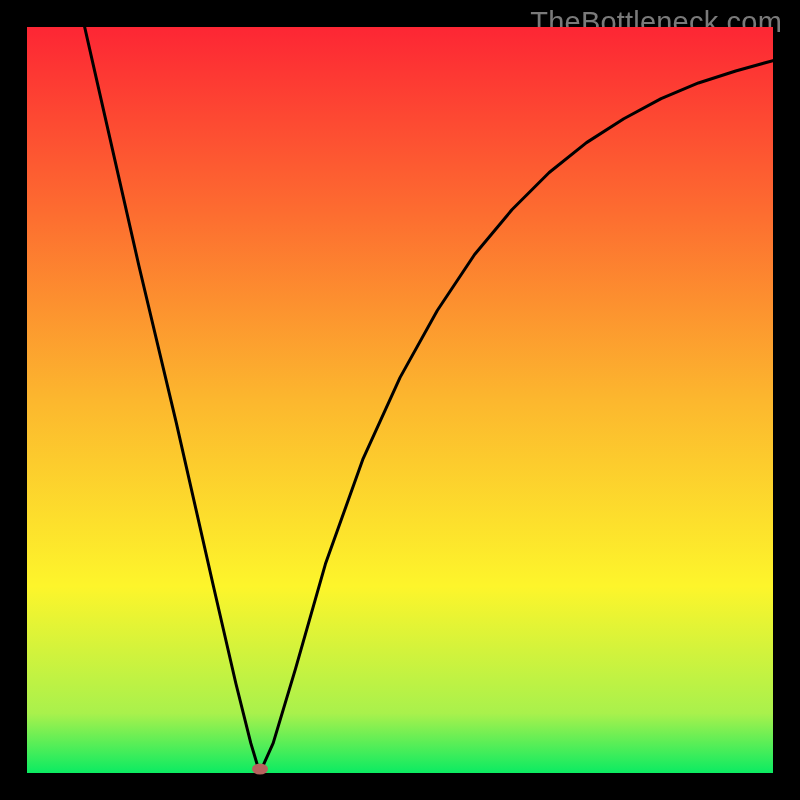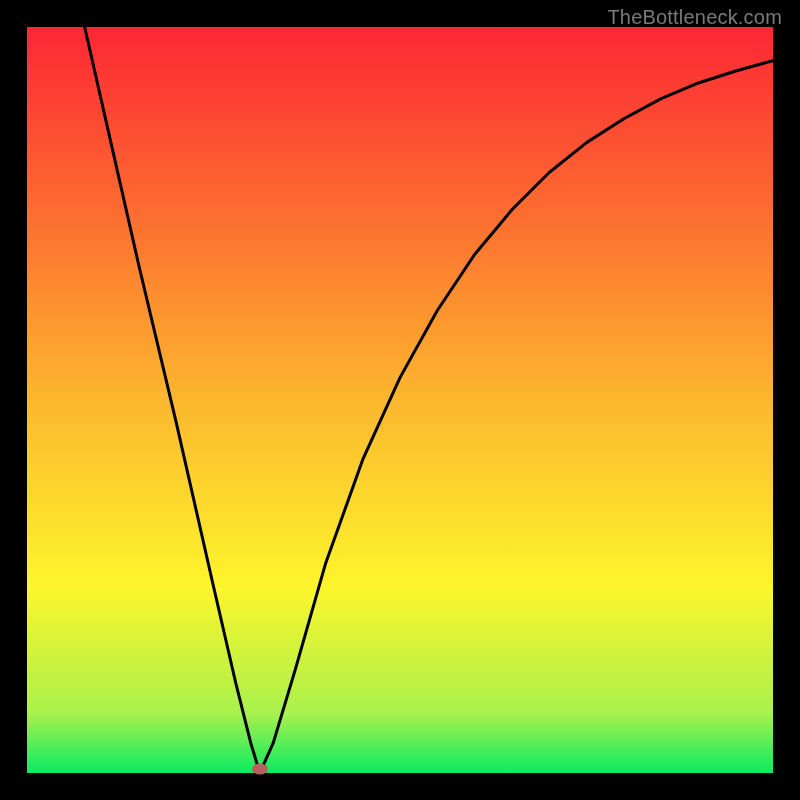--- a/index.html
+++ b/index.html
@@ -25,21 +25,21 @@
       #fdf52b 75%,
       #a9f14c 92%,
       #0beb62 100%
     );
   }
   .watermark {
     position: absolute;
     top: 6px;
     right: 18px;
     color: #7a7a7a;
-    font-size: 20px;
+    font-size: 29px;
     font-weight: 400;
     letter-spacing: 0.2px;
   }
   .curve {
     position: absolute;
     left: 0;
     top: 0;
     width: 746px;
     height: 746px;
     pointer-events: none;

